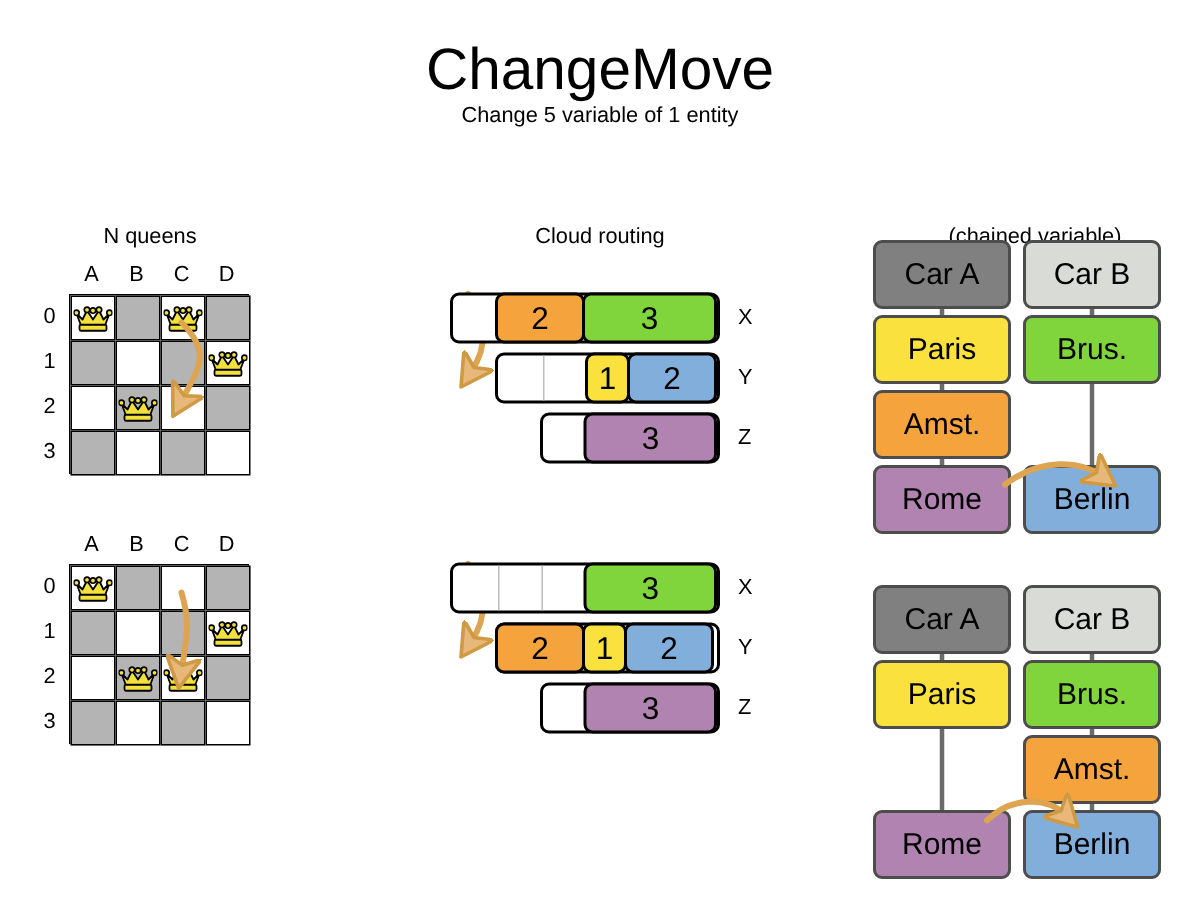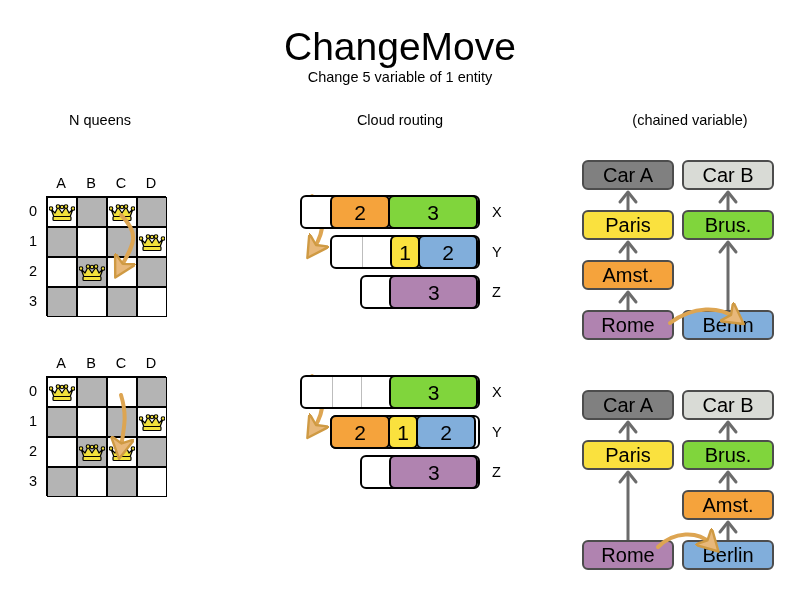--- a/index.html
+++ b/index.html
@@ -20,21 +20,21 @@
   }
   #subtitle {
     position:absolute; left:0; top:68px; width:800px;
     text-align:center; font-size:14.5px; font-weight:400;
     line-height:18px;
   }
 
   
   .col-head {
     position:absolute; text-align:center;
-    font-size:14.5px; line-height:20px; font-weight:400;
+    font-size:14.5px; line-height:20px; font-weight:400;margin-top:38px;
   }
   #head-nqueens { left:10px;  top:110px; width:180px; }
   #head-cloud   { left:305px; top:110px; width:190px; }
   #head-vrp     { left:590px; top:110px; width:200px; }
 
   
   .board-wrap { position:absolute; }
   #board-top    { left:24px; top:174px; }
   #board-bottom { left:24px; top:354px; }
 
@@ -95,21 +95,21 @@
   }
   .cloud-arrow { position:absolute; left:0; top:0; width:220px; height:130px;
                  pointer-events:none; overflow:visible; }
 
   
   .vrp-wrap { position:absolute; }
   #vrp-top    { left:570px; top:155px; width:210px; height:190px; }
   #vrp-bottom { left:570px; top:385px; width:210px; height:195px; }
 
   .node {
-    position:absolute; width:92px; height:30px;
+    position:absolute; width:92px; height:46px;
     border:2px solid #4d4d4d; border-radius:6px;
     display:flex; align-items:center; justify-content:center;
     font-size:20px; line-height:20px; color:#000;
   }
   .vrp-lines { position:absolute; left:0; top:0; width:210px; height:200px;
                pointer-events:none; overflow:visible; }
   .vrp-arrow { position:absolute; left:0; top:0; width:210px; height:200px;
                pointer-events:none; overflow:visible; }
 </style>
 </head>

